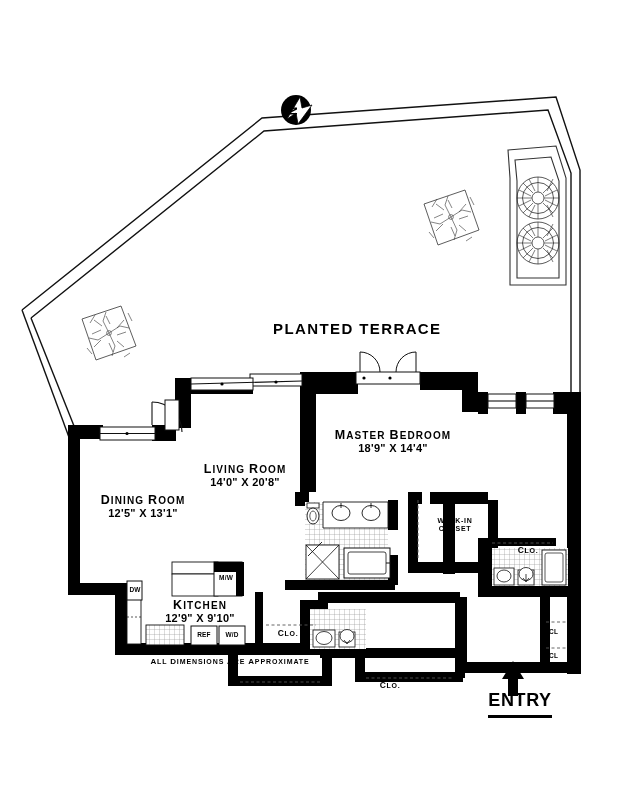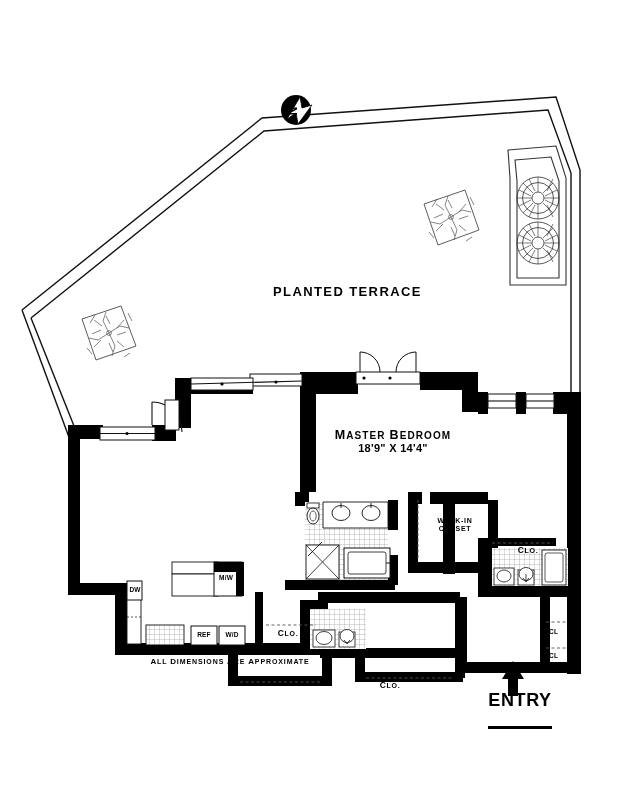--- a/index.html
+++ b/index.html
@@ -11,23 +11,23 @@
        font-family:"Liberation Sans", sans-serif;color:#000;
        letter-spacing:.4px;white-space:nowrap;}
   .rname{font-weight:bold;font-size:10px;letter-spacing:1.1px;}
   .rname .cap{font-size:12.5px;}
   .rdim{font-weight:bold;font-size:11px;letter-spacing:.3px;}
   .small{font-weight:bold;font-size:7px;letter-spacing:.7px;}
   .small .cap{font-size:8.5px;}
   .tiny{font-weight:bold;font-size:6.5px;letter-spacing:.2px;}
   .note{font-weight:bold;font-size:7px;letter-spacing:.9px;}
   .note .cap{font-size:8px;}
-  .terrace{font-weight:bold;font-size:13px;letter-spacing:1.4px;}
+  .terrace{font-weight:bold;font-size:15px;letter-spacing:1.4px;margin-top:36px;}
   .entry{font-weight:bold;font-size:18px;letter-spacing:.6px;
-         border-bottom:3px solid #000;padding-bottom:16px;}
+         border-bottom:3px solid #000;padding-bottom:5px;}
 </style>
 </head>
 <body>
 
 <div id="plan">
 
 <svg width="619" height="800" viewBox="0 0 619 800">
 
   <defs>
     <pattern id="tile" width="5" height="5" patternUnits="userSpaceOnUse">
@@ -316,28 +316,40 @@
   <g fill="#000">
     <path d="M513,661 L524,679 L518,679 L518,696 L508,696 L508,679 L502,679 Z"></path>
   </g>
 
 </svg>
 
 <div class="lbl terrace" style="left:273px;top:285px;width:120px;">
   <span>PLANTED TERRACE</span>
 </div>
 
-
+<div class="lbl" style="left:180px;top:462px;width:130px;">
+  <div class="rname"><span class="cap">L</span>IVING <span class="cap">R</span>OOM</div>
+  <div class="rdim">14'0"  X  20'8"</div>
+</div>
+
+<div class="lbl" style="left:78px;top:493px;width:130px;">
+  <div class="rname"><span class="cap">D</span>INING <span class="cap">R</span>OOM</div>
+  <div class="rdim">12'5"  X  13'1"</div>
+</div>
 
 <div class="lbl" style="left:313px;top:428px;width:160px;">
   <div class="rname"><span class="cap">M</span>ASTER <span class="cap">B</span>EDROOM</div>
   <div class="rdim">18'9"  X  14'4"</div>
 </div>
 
 
+<div class="lbl" style="left:140px;top:598px;width:120px;">
+  <div class="rname"><span class="cap">K</span>ITCHEN</div>
+  <div class="rdim">12'9"  X  9'10"</div>
+</div>
 
 
 
 <div class="lbl small" style="left:424px;top:517px;width:62px;">
   <div>WALK-IN</div>
   <div>CLOSET</div>
 </div>
 
 <div class="lbl small" style="left:266px;top:629px;width:44px;"><span class="cap">C</span>LO.</div>
 <div class="lbl small" style="left:506px;top:546px;width:44px;"><span class="cap">C</span>LO.</div>

